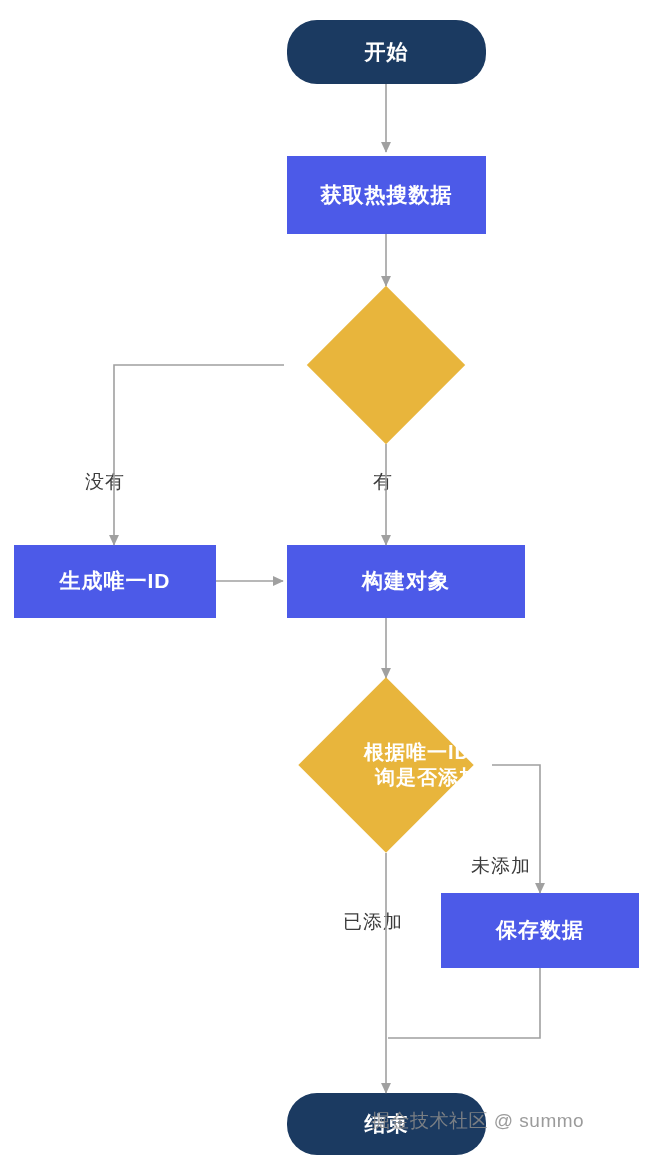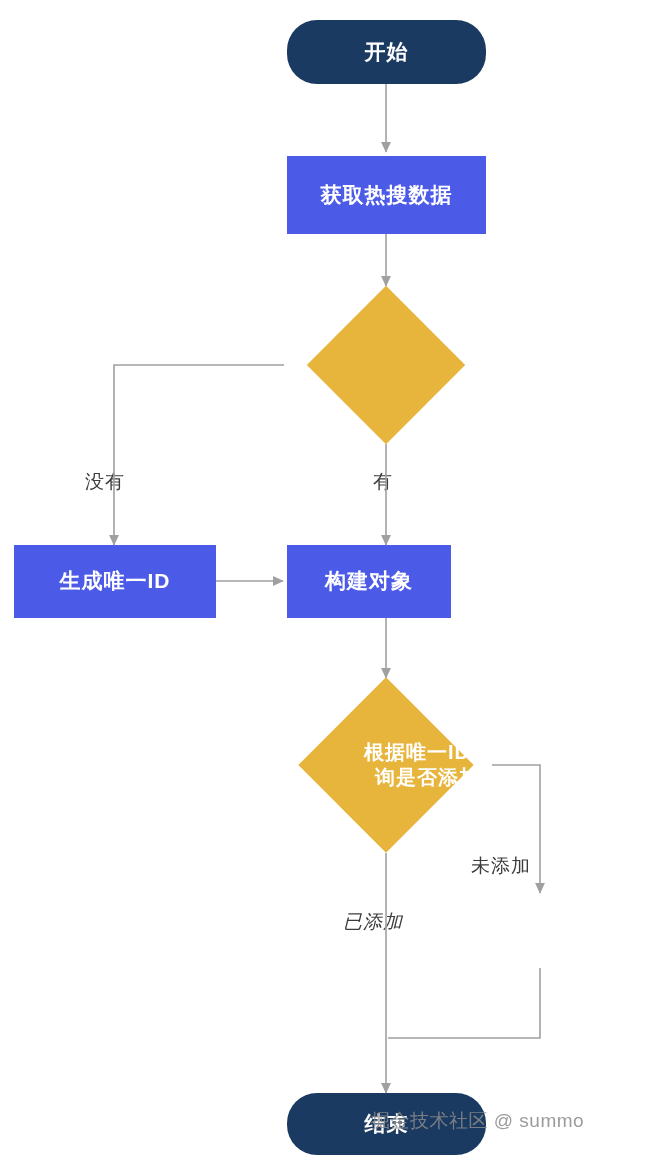--- a/index.html
+++ b/index.html
@@ -122,33 +122,36 @@
 
   <div class="diamond" style="left:330px; top:309px; width:112px; height:112px;"></div>
 
   <div class="edge-label" style="left:85px; top:458px;">没有</div>
   <div class="edge-label" style="left:373px; top:458px;">有</div>
 
   <div class="node process" style="left:14px; top:545px; width:202px; height:73px;">
     <span>生成唯一ID</span>
   </div>
 
-  <div class="node process" style="left:287px; top:545px; width:164px; height:73px;text-align:right;">
+  <div class="node process" style="left:287px; top:545px; width:238px; height:73px;text-align:right;">
     <span>构建对象</span>
   </div>
 
   <div class="diamond" style="left:324px; top:703px; width:124px; height:124px;"></div>
   <div class="node decision-label" style="left:281px; top:720px; width:210px; height:90px;justify-content:flex-end;">
     <span>根据唯一ID查
 询是否添加</span>
   </div>
 
   <div class="edge-label" style="left:471px; top:842px;">未添加</div>
-  <div class="edge-label" style="left:343px; top:898px;font-style:italic;">已添加</div>
+  <div class="edge-label" style="left:343px; top:898px;">已添加</div>
 
+  <div class="node process" style="left:441px; top:893px; width:198px; height:75px;">
+    <span>保存数据</span>
+  </div>
 
   <div class="node terminal" style="left:287px; top:1093px; width:199px; height:62px;justify-content:center;">
     <span>结束</span>
   </div>
 
   <div class="watermark">掘金技术社区 @ summo</div>
 
 </div>
 
 </body></html>

